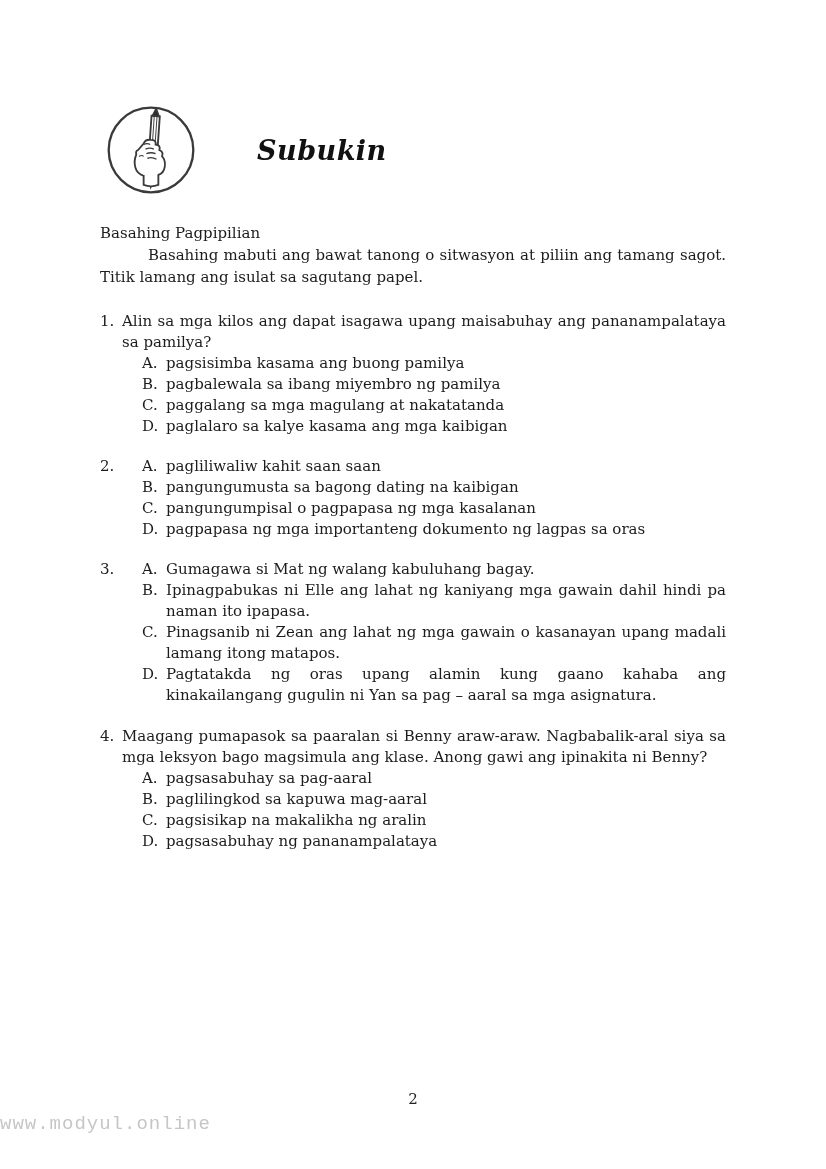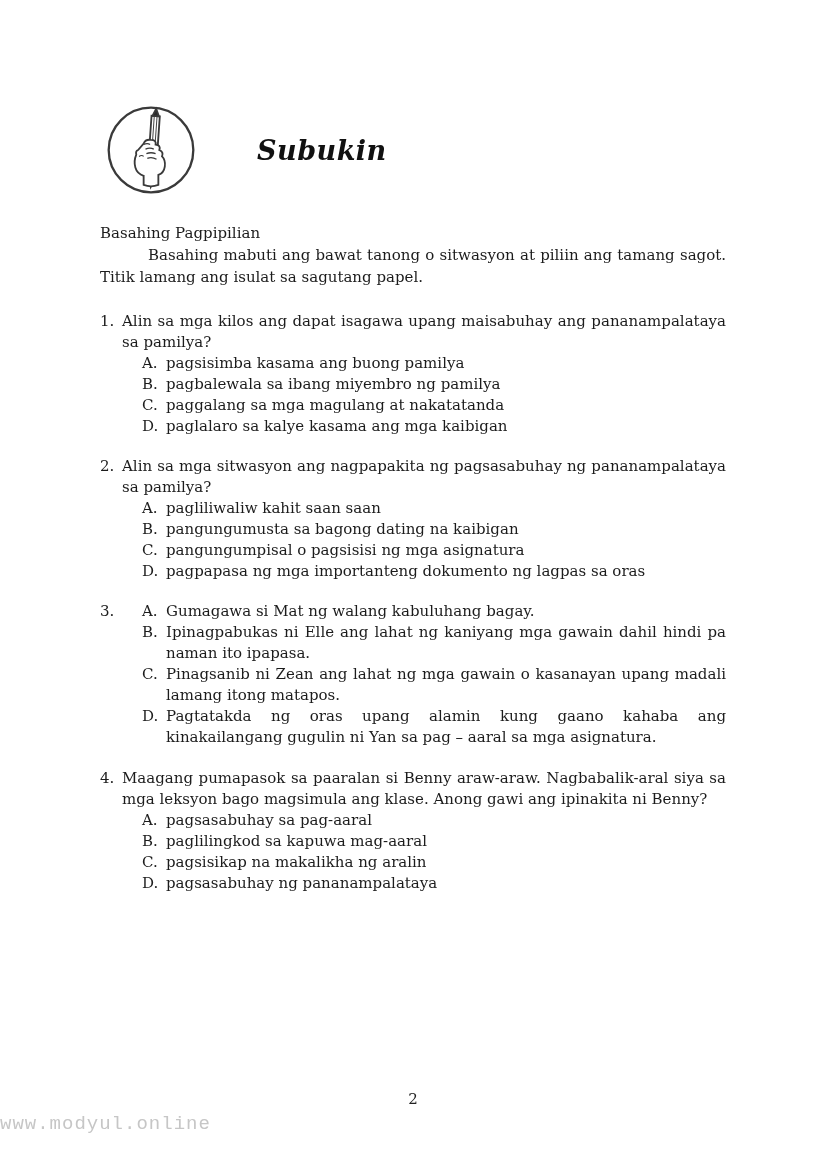--- a/index.html
+++ b/index.html
@@ -131,33 +131,32 @@
             <div class="olet">D.</div>
             <div class="otext">paglalaro sa kalye kasama ang mga kaibigan</div>
           </div>
         </div>
       </div>
     </div>
 
     <div class="question q2">
       <div class="qnum">2.</div>
       <div class="qbody">
-        <div class="qtext">Alin sa mga sitwasyon ang nagpapakita ng pagsasabuhay ng pananampalataya sa pamilya?</div>
         <div class="options">
           <div class="option">
             <div class="olet">A.</div>
             <div class="otext">pagliliwaliw kahit saan saan</div>
           </div>
           <div class="option">
             <div class="olet">B.</div>
             <div class="otext">pangungumusta sa bagong dating na kaibigan</div>
           </div>
           <div class="option">
             <div class="olet">C.</div>
-            <div class="otext">pangungumpisal o pagsisisi ng mga asignatura</div>
+            <div class="otext">pangungumpisal o pagpapasa ng mga kasalanan</div>
           </div>
           <div class="option">
             <div class="olet">D.</div>
             <div class="otext">pagpapasa ng mga importanteng dokumento ng lagpas sa oras</div>
           </div>
         </div>
       </div>
     </div>
 
     <div class="question q3">

